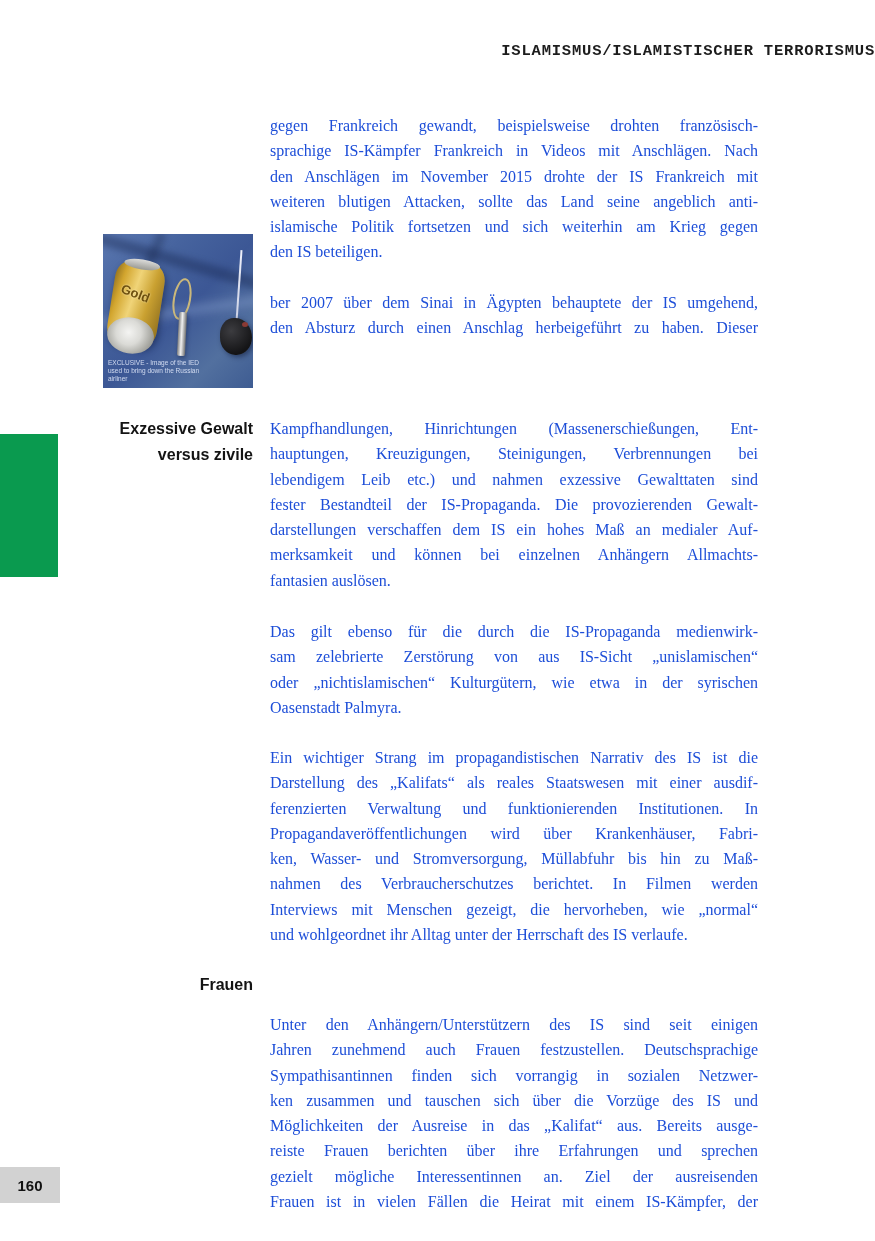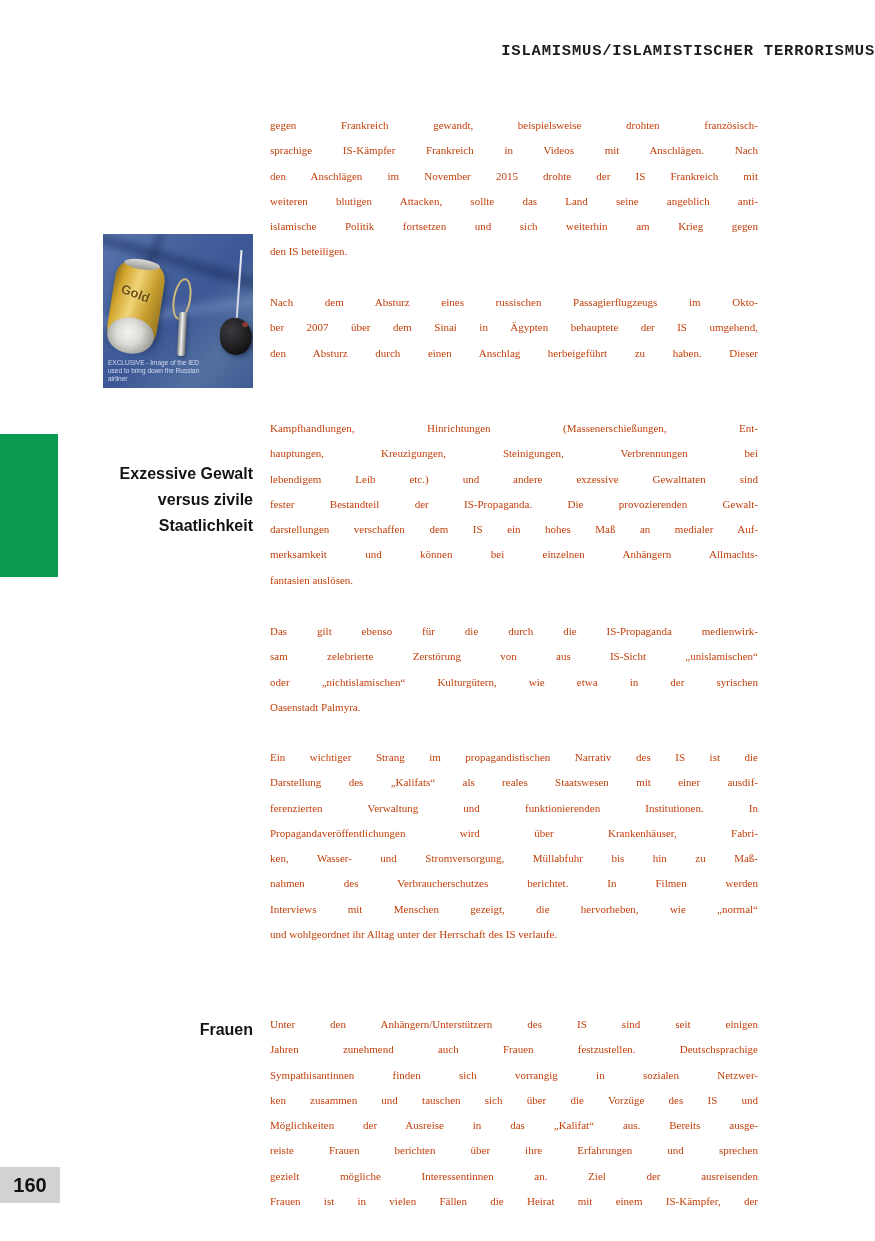--- a/index.html
+++ b/index.html
@@ -7,34 +7,34 @@
     position:relative; width:875px; height:1241px; background:#ffffff;
     overflow:hidden; font-family:"Liberation Serif", serif; color:#212121;
   }
   .header {
     position:absolute; top:42px; left:0; width:100%; text-align:right;
     font-family:Liberation Mono, monospace; font-size:15.5px; font-weight:600;
     letter-spacing:0.8px; color:#1c1c1c;
   }
   .para {
     position:absolute; left:270px; width:488px;
-    font-size:11px; line-height:25.3px; color:#c2410c;
+    font-size:16px; line-height:25.3px; color:#1d4ed8;
   }
   .bl { text-align:justify; text-align-last:justify; }
   .bl-last { text-align-last:left; }
   .mlabel {
     position:absolute; left:80px; width:173px; text-align:right;
     font-family:"Liberation Sans", sans-serif; font-weight:bold;
-    font-size:16px; line-height:26px; color:#141414;margin-top:45px;
+    font-size:16px; line-height:26px; color:#141414;
   }
   .accent { position:absolute; left:0; top:434px; width:58px; height:143px; background:#0a9a4f; }
   .pagenum-box {
     position:absolute; left:0; top:1167px; width:60px; height:36px; background:#d2d2d2;
     display:flex; align-items:center; justify-content:center;
-    font-family:"Liberation Sans", sans-serif; font-weight:bold; font-size:20px; color:#111;
+    font-family:"Liberation Sans", sans-serif; font-weight:bold; font-size:15px; color:#111;
   }
   
   .photo {
     position:absolute; left:103px; top:234px; width:150px; height:154px; overflow:hidden;
     background:linear-gradient(135deg,#5a77b0 0%,#46639e 28%,#3c5795 52%,#52709f 78%,#3e5c92 100%);
   }
   .fold1 { position:absolute; left:-15px; top:24px; width:200px; height:12px;
     background:rgba(22,38,78,.38); transform:rotate(16deg); filter:blur(3px); }
   .fold2 { position:absolute; left:-10px; top:70px; width:210px; height:10px;
     background:rgba(150,172,214,.35); transform:rotate(-8deg); filter:blur(4px); }
@@ -101,35 +101,33 @@
   <div class="para" style="top:113px">
     <div class="bl">gegen Frankreich gewandt, beispielsweise drohten französisch-</div>
     <div class="bl">sprachige IS-Kämpfer Frankreich in Videos mit Anschlägen. Nach</div>
     <div class="bl">den Anschlägen im November 2015 drohte der IS Frankreich mit</div>
     <div class="bl">weiteren blutigen Attacken, sollte das Land seine angeblich anti-</div>
     <div class="bl">islamische Politik fortsetzen und sich weiterhin am Krieg gegen</div>
     <div class="bl bl-last">den IS beteiligen.</div>
   </div>
 
   <div class="para" style="top:290px">
-    <div class="bl">Nach dem Absturz eines russischen Passagierflugzeugs im Okto-</div>
     <div class="bl">ber 2007 über dem Sinai in Ägypten behauptete der IS umgehend,</div>
     <div class="bl">den Absturz durch einen Anschlag herbeigeführt zu haben. Dieser</div>
   </div>
 
   <div class="mlabel" style="top:416px">
     <div>Exzessive Gewalt</div>
     <div>versus zivile</div>
-    <div>Staatlichkeit</div>
   </div>
 
   <div class="para" style="top:416px">
     <div class="bl">Kampfhandlungen, Hinrichtungen (Massenerschießungen, Ent-</div>
     <div class="bl">hauptungen, Kreuzigungen, Steinigungen, Verbrennungen bei</div>
-    <div class="bl">lebendigem Leib etc.) und andere exzessive Gewalttaten sind</div>
+    <div class="bl">lebendigem Leib etc.) und nahmen exzessive Gewalttaten sind</div>
     <div class="bl">fester Bestandteil der IS-Propaganda. Die provozierenden Gewalt-</div>
     <div class="bl">darstellungen verschaffen dem IS ein hohes Maß an medialer Auf-</div>
     <div class="bl">merksamkeit und können bei einzelnen Anhängern Allmachts-</div>
     <div class="bl bl-last">fantasien auslösen.</div>
   </div>
 
   <div class="para" style="top:619px">
     <div class="bl">Das gilt ebenso für die durch die IS-Propaganda medienwirk-</div>
     <div class="bl">sam zelebrierte Zerstörung von aus IS-Sicht „unislamischen“</div>
     <div class="bl">oder „nichtislamischen“ Kulturgütern, wie etwa in der syrischen</div>

